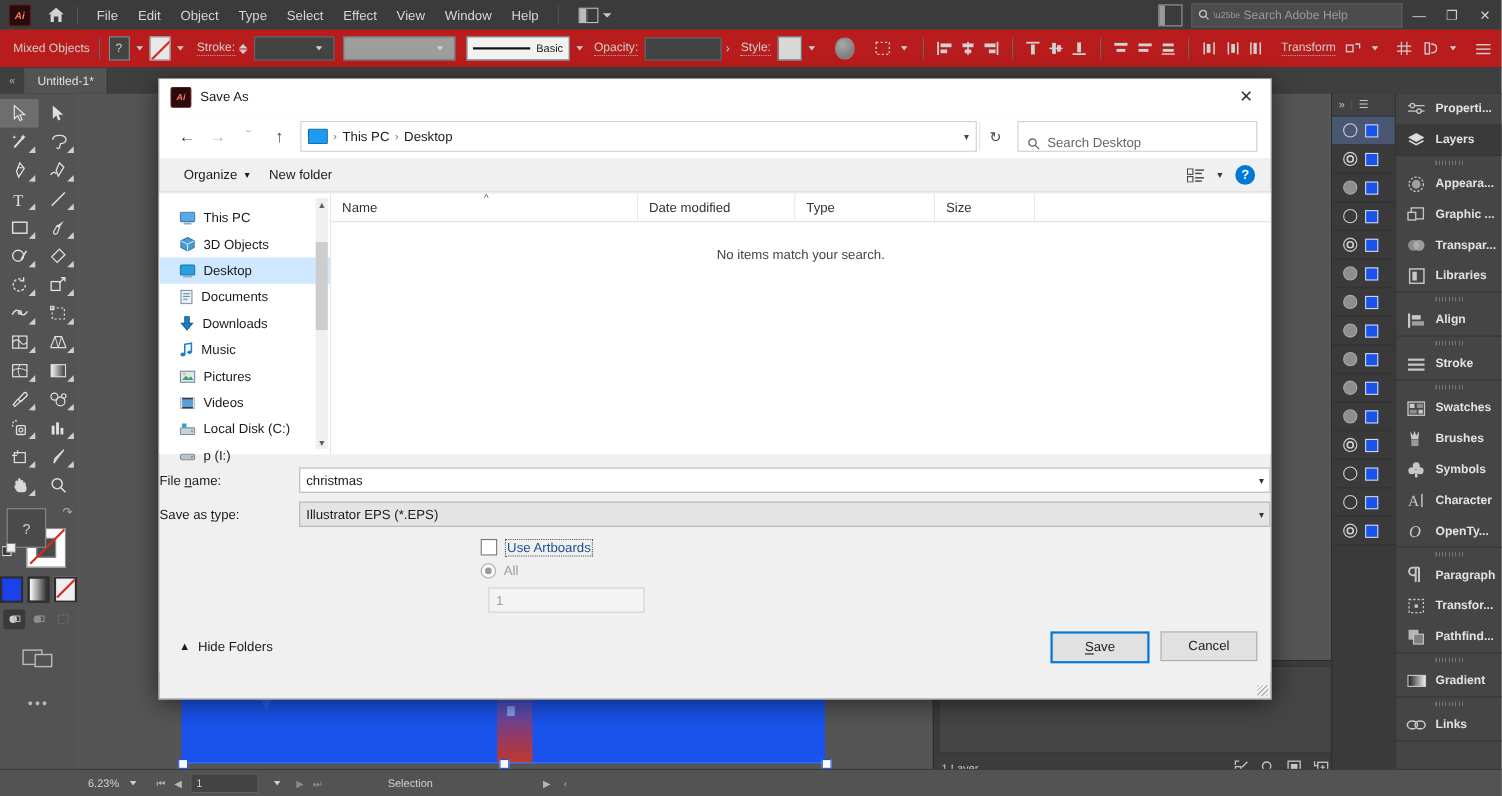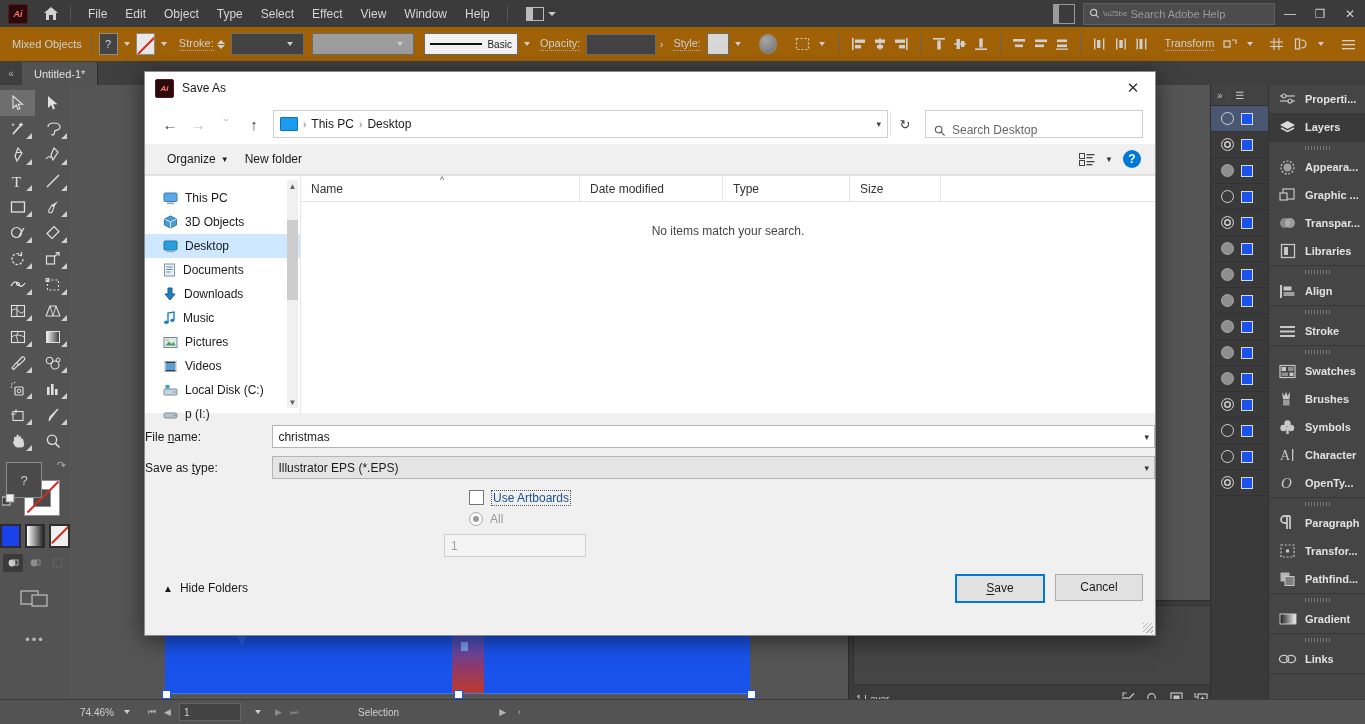--- a/index.html
+++ b/index.html
@@ -25,21 +25,21 @@
   .arr-box u{display:block;flex:1;height:100%;}
   .caret{width:0;height:0;border-left:4px solid transparent;border-right:4px solid transparent;border-top:4px solid #c8c8c8;}
   .mb-right{margin-left:auto;display:flex;align-items:center;height:100%;}
   .panel-toggle{width:20px;height:18px;border:1px solid #9a9a9a;margin-right:8px;display:flex;}
   .panel-toggle i{width:5px;background:#9a9a9a;}
   .search-help{width:180px;height:20px;background:#4c4c4c;border:1px solid #5e5e5e;display:flex;align-items:center;padding:0 5px;gap:3px;}
   .search-help span{font-size:11px;color:#9a9a9a;}
   .wbtn{width:30px;height:27px;display:flex;align-items:center;justify-content:center;color:#d0d0d0;font-size:12px;}
 
   
-  .controlbar{position:absolute;left:0;top:27px;width:1365px;height:34px;background:#a16207;display:flex;align-items:center;border-bottom:1px solid #3a3a3a;}
+  .controlbar{position:absolute;left:0;top:27px;width:1365px;height:34px;background:#b91c1c;display:flex;align-items:center;border-bottom:1px solid #3a3a3a;}
   .cb-label{font-size:11px;color:#cfcfcf;white-space:nowrap;}
   .cb-sep{width:1px;height:20px;background:#646464;margin:0 8px;}
   .swatch-box{width:20px;height:20px;border:1px solid #8c8c8c;background:#434343;display:flex;align-items:center;justify-content:center;font-size:11px;color:#d0d0d0;}
   .swatch-none{width:20px;height:20px;border:1px solid #8c8c8c;background:#e8e8e8;position:relative;overflow:hidden;}
   .swatch-none:after{content:"";position:absolute;left:-3px;top:9px;width:28px;height:2px;background:#d52b1e;transform:rotate(-45deg);}
   .mini-caret{width:0;height:0;border-left:3.5px solid transparent;border-right:3.5px solid transparent;border-top:4px solid #cfcfcf;margin:0 6px;}
   .dd-dark{height:20px;background:#434343;border:1px solid #6b6b6b;display:flex;align-items:center;justify-content:flex-end;padding-right:4px;}
   .dd-light{height:20px;background:#9d9d9d;border:1px solid #6b6b6b;display:flex;align-items:center;justify-content:flex-end;padding-right:4px;}
   .dd-white{height:20px;background:#f2f2f2;border:1px solid #6b6b6b;display:flex;align-items:center;padding:0 5px;color:#1a1a1a;font-size:10px;justify-content:space-between;}
   .basic-line{flex:1;height:2px;background:#111;margin-right:5px;}
@@ -159,21 +159,21 @@
   .colh{font-size:12px;color:#333;padding-left:10px;border-right:1px solid #e8e8e8;height:25px;display:flex;align-items:center;position:relative;}
   .sortmark{position:absolute;left:50%;top:-1px;font-size:9px;color:#555;}
   .emptymsg{text-align:center;font-size:12px;color:#444;padding-top:22px;}
   .dlg-form{background:#f0f0f0;padding:12px 0 0 0;height:140px;}
   .frow{display:flex;align-items:center;margin-bottom:8px;}
   .flabel{width:120px;text-align:left;font-size:12px;color:#1a1a1a;padding-right:8px;}
   .finput{width:880px;height:21px;background:#fff;border:1px solid #b5b5b5;display:flex;align-items:center;padding-left:5px;font-size:12px;color:#1a1a1a;}
   .fselect{width:880px;height:21px;background:#e4e4e4;border:1px solid #b5b5b5;display:flex;align-items:center;padding-left:5px;font-size:12px;color:#1a1a1a;}
   .fdd{margin-left:auto;margin-right:5px;font-size:9px;color:#333;}
   .optblock{padding-left:292px;margin-top:6px;}
-  .optrow{display:flex;align-items:center;gap:7px;height:21px;margin-left:32px;}
+  .optrow{display:flex;align-items:center;gap:7px;height:21px;}
   .chk{width:13px;height:13px;border:1px solid #767676;background:#fff;}
   .rad{width:12px;height:12px;border-radius:50%;border:1px solid #aaa;background:#fbfbfb;position:relative;}
   .rad.on:after{content:"";position:absolute;left:3px;top:3px;width:6px;height:6px;border-radius:50%;background:#9a9a9a;}
   .opt-focus{font-size:12px;color:#1a4f8f;border:1px dotted #555;padding:0 1px;}
   .opt-dis{font-size:12px;color:#9a9a9a;}
   .rangebox{width:134px;height:21px;background:#f4f4f4;border:1px solid #cfcfcf;margin-left:7px;margin-top:5px;display:flex;align-items:center;padding-left:6px;font-size:12px;color:#a0a0a0;}
   .dlg-footer{height:46px;display:flex;align-items:center;padding:0 12px;background:#f0f0f0;}
   .hidefolders{display:flex;align-items:center;gap:7px;font-size:12px;color:#1a1a1a;padding:4px 6px;}
   .btn{height:25px;min-width:86px;display:flex;align-items:center;justify-content:center;font-size:12px;color:#1a1a1a;background:#e1e1e1;border:1px solid #adadad;}
   .btn.primary{border:2px solid #0078d7;background:#e1e1e1;}
@@ -942,21 +942,21 @@
           </svg>
         </span>
       <span class="dk-label">Links</span>
     </div>
     <div class="dk-divider"></div>
   </div>
 
   <div class="statusbar">
     <div class="sb-left"></div>
     <div class="sb-zoom">
-      <span>74.46%</span>
+      <span>6.23%</span>
       <span class="mini-caret"></span>
     </div>
     <div class="sb-nav">
       <span>⏮</span>
       <span>◀</span>
       <span class="pagefield">1</span>
       <span class="mini-caret"></span>
       <span style="color:#8a8a8a;">▶</span>
       <span style="color:#8a8a8a;">⏭</span>
     </div>

